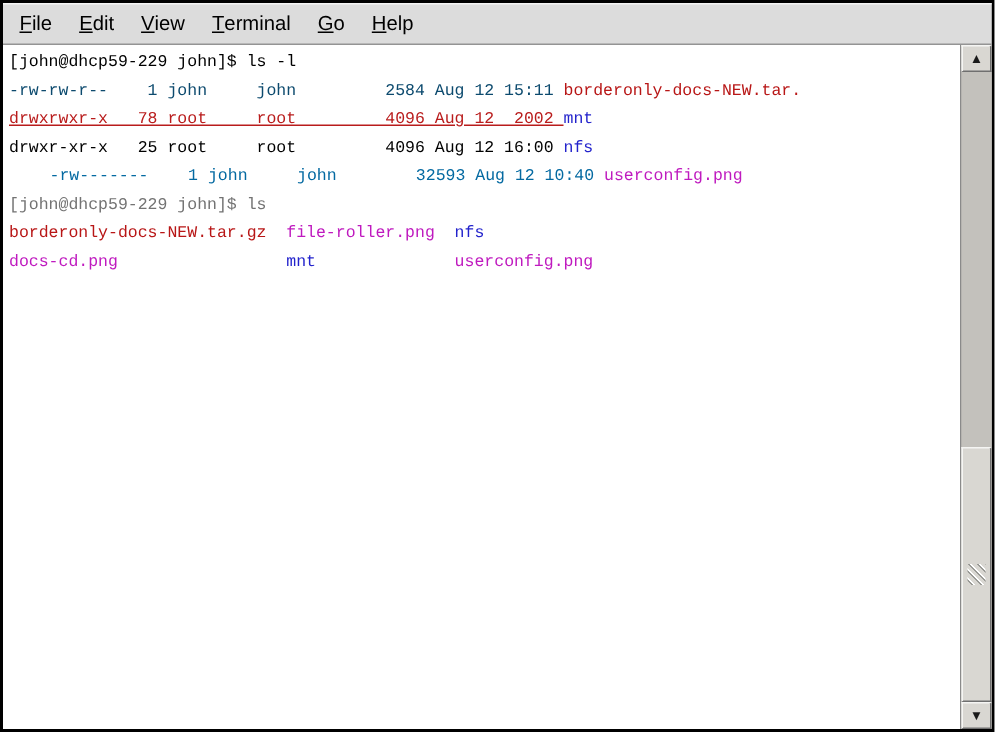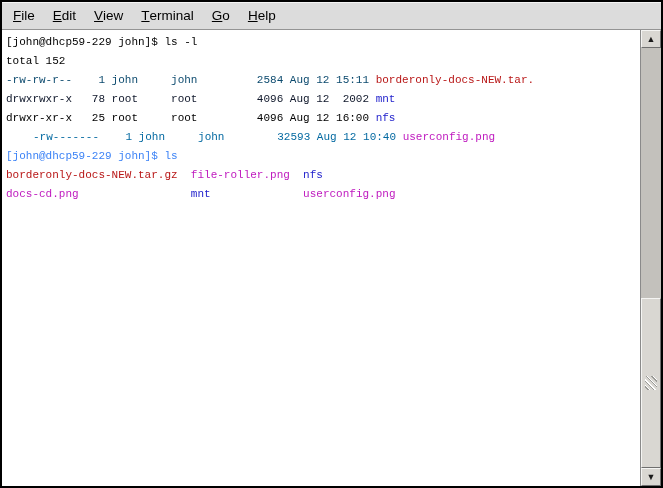--- a/index.html
+++ b/index.html
@@ -83,26 +83,25 @@
       </div>
     <div class="menu-item">
         <span class="mn">H</span>
         <span>elp</span>
       </div>
   </div>
 
   <div class="term-body">
     <div class="screen">
         <div class="line"><span style="color: rgb(0, 0, 0);">[john@dhcp59-229 john]$ ls -l</span></div>
-        <div class="line"><span style="color: rgb(0, 0, 0);">total 152</span></div>
         <div class="line"><span style="color: #0c4a6e;">-rw-rw-r--    1 john     john         2584 Aug 12 15:11 </span><span style="color: rgb(184, 22, 22);">borderonly-docs-NEW.tar.</span></div>
-        <div class="line"><span style="color: #0f172a;">drwxrwxr-x   78 root     root         4096 Aug 12  2002 </span><span style="color: rgb(35, 35, 204);">mnt</span></div>
+        <div class="line"><span style="color: #b91c1c; text-decoration: underline;">drwxrwxr-x   78 root     root         4096 Aug 12  2002 </span><span style="color: rgb(35, 35, 204);">mnt</span></div>
         <div class="line"><span style="color: rgb(0, 0, 0);">drwxr-xr-x   25 root     root         4096 Aug 12 16:00 </span><span style="color: rgb(35, 35, 204);">nfs</span></div>
         <div class="line"><span style="color: #0369a1; margin-left: 27px;">-rw-------    1 john     john        32593 Aug 12 10:40 </span><span style="color: rgb(191, 26, 191);">userconfig.png</span></div>
-        <div class="line"><span style="color: #3b82f6; text-align: right;">[john@dhcp59-229 john]$ ls</span></div>
+        <div class="line"><span style="color: #737373; text-align: right;">[john@dhcp59-229 john]$ ls</span></div>
         <div class="line"><span style="color: rgb(184, 22, 22); text-align: center;">borderonly-docs-NEW.tar.gz</span><span style="color: rgb(0, 0, 0);">  </span><span style="color: rgb(191, 26, 191);">file-roller.png</span><span style="color: rgb(0, 0, 0);">  </span><span style="color: rgb(35, 35, 204);">nfs</span></div>
         <div class="line"><span style="color: rgb(191, 26, 191);">docs-cd.png</span><span style="color: rgb(0, 0, 0);">                 </span><span style="color: rgb(35, 35, 204);">mnt</span><span style="color: rgb(0, 0, 0);">              </span><span style="color: rgb(191, 26, 191);">userconfig.png</span></div>
       </div>
 
     <div class="scrollbar">
       <div class="sb-btn">
           <span>▲</span>
         </div>
       <div class="sb-trough">
         <div class="sb-thumb">

